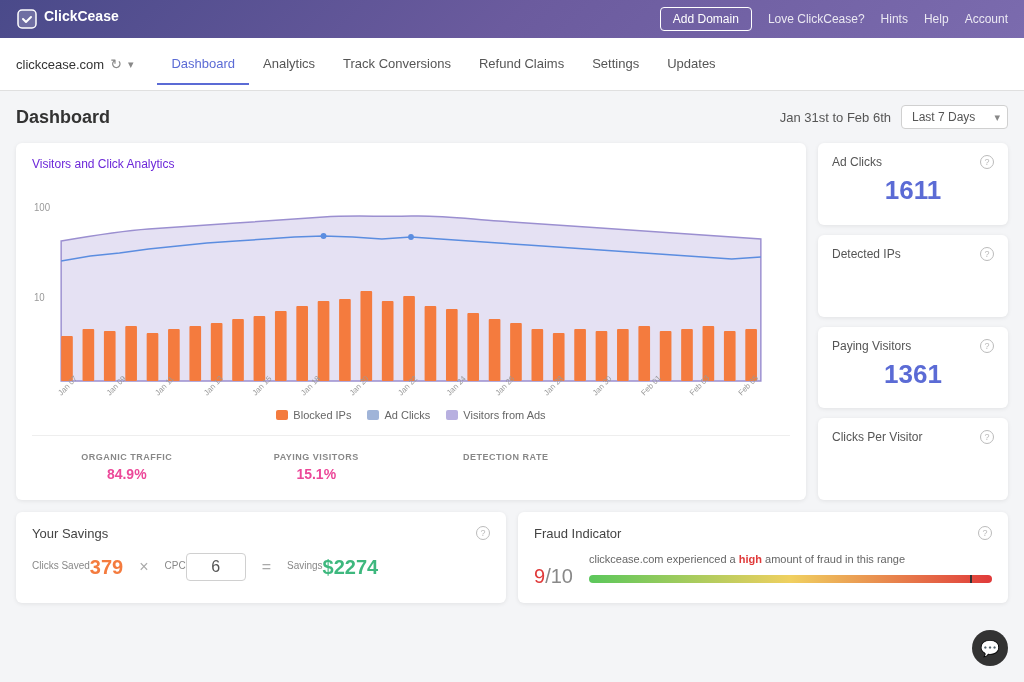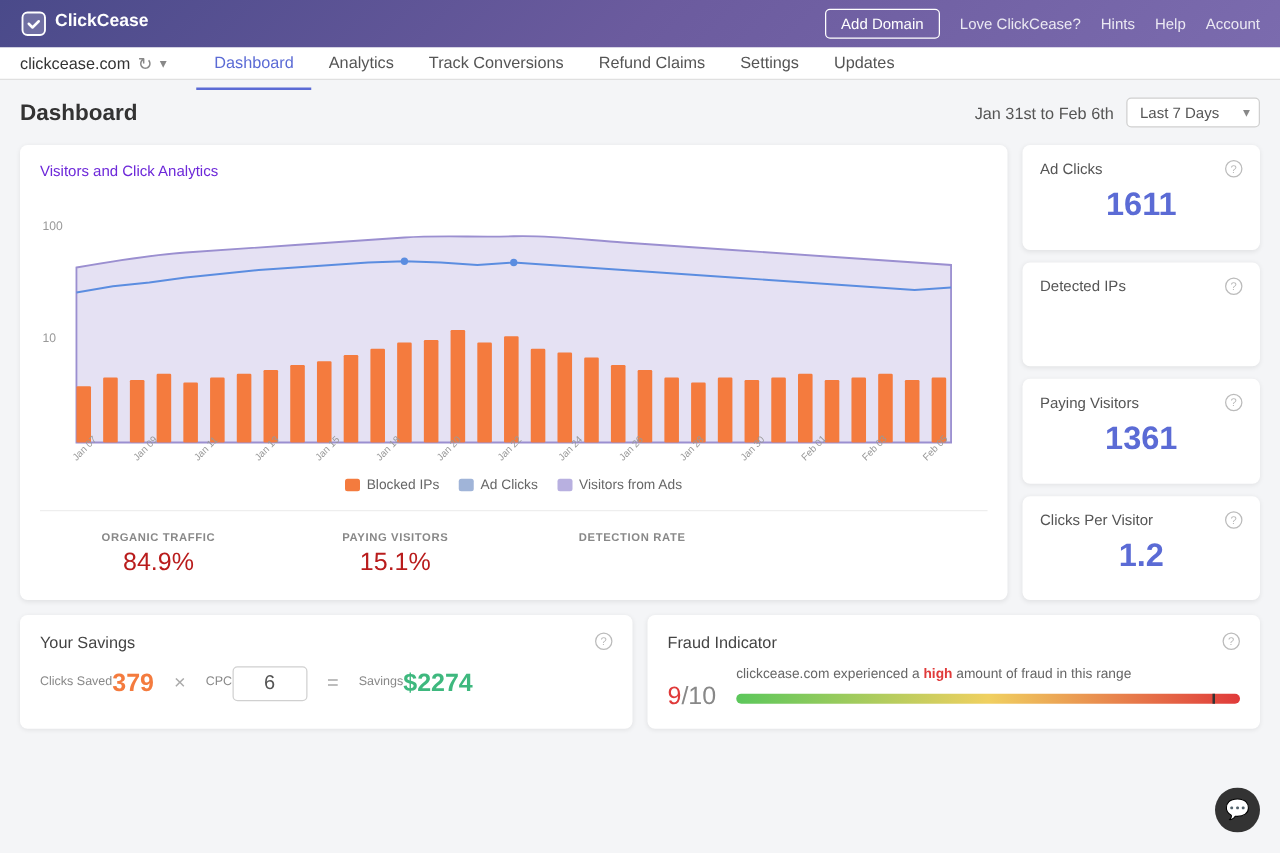--- a/index.html
+++ b/index.html
@@ -24,21 +24,21 @@
       padding: 4px 12px;
       border-radius: 4px;
       cursor: pointer;
       font-size: 12px;
     }
     .top-bar-link { color: rgba(255,255,255,0.85); font-size: 12px; cursor: pointer; }
 
     
     .nav-bar {
       background: white;
-      height: 26px;
+      height: 53px;
       display: flex;
       align-items: center;
       padding: 0 16px;
       border-bottom: 1px solid #e0e0e0;
       gap: 0;
     }
     .domain-area { display: flex; align-items: center; gap: 6px; margin-right: 24px; }
     .domain-name { font-size: 13px; color: #333; font-weight: 500; }
     .nav-tabs { display: flex; align-items: center; gap: 0; }
     .nav-tab {
@@ -92,21 +92,21 @@
 
     
     .legend { display: flex; gap: 16px; justify-content: center; margin-top: 8px; }
     .legend-item { display: flex; align-items: center; gap: 5px; font-size: 11px; color: #666; }
     .legend-dot { width: 12px; height: 10px; border-radius: 2px; }
 
     
     .stats-row { display: grid; grid-template-columns: repeat(4, 1fr); gap: 0; margin-top: 14px; border-top: 1px solid #eee; padding-top: 12px; }
     .stat-item { text-align: center; padding: 4px 8px; }
     .stat-label { font-size: 9px; font-weight: 700; color: #888; letter-spacing: 0.5px; text-transform: uppercase; margin-bottom: 4px; }
-    .stat-value { font-size: 20px; font-weight: 400; color: #b91c1c; }
+    .stat-value { font-size: 14px; font-weight: 700; color: #ec4899; }
 
     
     .right-panel { display: flex; flex-direction: column; gap: 10px; }
     .metric-card {
       background: white;
       border-radius: 6px;
       box-shadow: 0 1px 4px rgba(0,0,0,0.08);
       padding: 12px 14px;
       flex: 1;
     }
@@ -353,21 +353,20 @@
           <span class="info-icon">?</span>
         </div>
         <div class="metric-value">1361</div>
       </div>
 
       <div class="metric-card">
         <div class="metric-label">
           <span>Clicks Per Visitor</span>
           <span class="info-icon">?</span>
         </div>
-        <div class="metric-value">1.2</div>
       </div>
 
     </div>
   </div>
 
   <div class="bottom-grid">
 
     <div class="savings-card">
       <div class="savings-title">
         <span>Your Savings</span>

